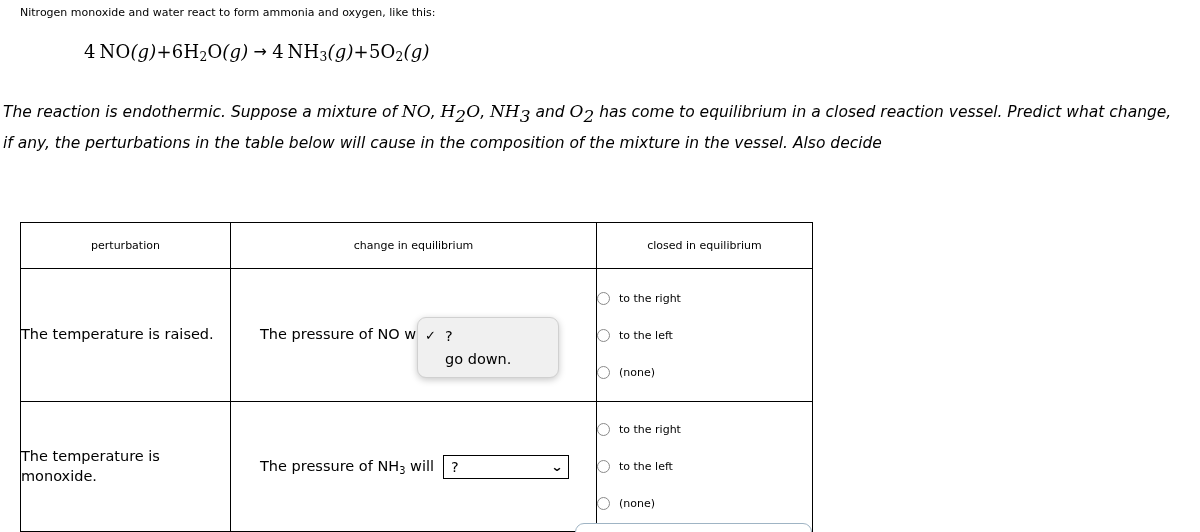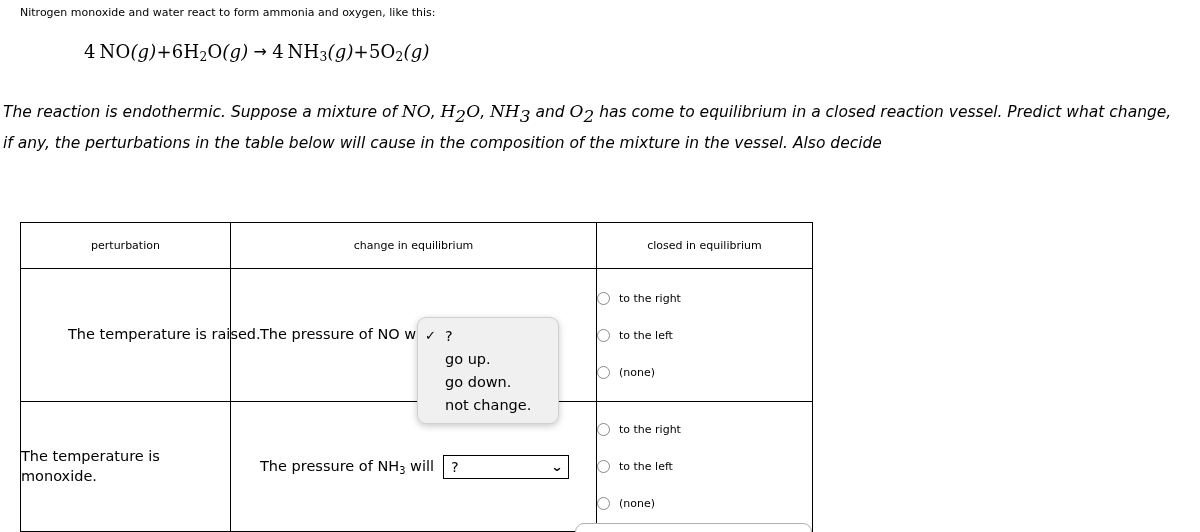--- a/index.html
+++ b/index.html
@@ -85,21 +85,21 @@
   }
   .col-pert   { width: 209px; }
   .col-change { width: 365px; }
   .col-shift  { width: 215px; }
 
   .cell-pert {
     font-size: 14.5px;
     padding: 0 7px 0 8px;
     line-height: 1.35;
   }
-  .row1 .cell-pert { white-space: nowrap; padding-left: 47px; }
+  .row1 .cell-pert { white-space: nowrap; }
 
   .cell-change {
     font-size: 14.5px;
     padding: 0 8px 0 8px;
     position: relative;
   }
   .change-inner {
     display: flex;
     align-items: center;
     gap: 9px;
@@ -276,25 +276,17 @@
   </tbody>
 </table>
 
 <div class="dropdown-popup">
   <div class="dd-item">
     <span class="dd-check">✓</span>
     <span class="dd-label">?</span>
   </div>
   <div class="dd-item">
     <span class="dd-check"></span>
-    <span class="dd-label">go up.</span>
-  </div>
-  <div class="dd-item">
-    <span class="dd-check"></span>
     <span class="dd-label">go down.</span>
   </div>
-  <div class="dd-item">
-    <span class="dd-check"></span>
-    <span class="dd-label">not change.</span>
-  </div>
 </div>
 
 <div class="bottom-peek"></div>
 
 </body></html>

